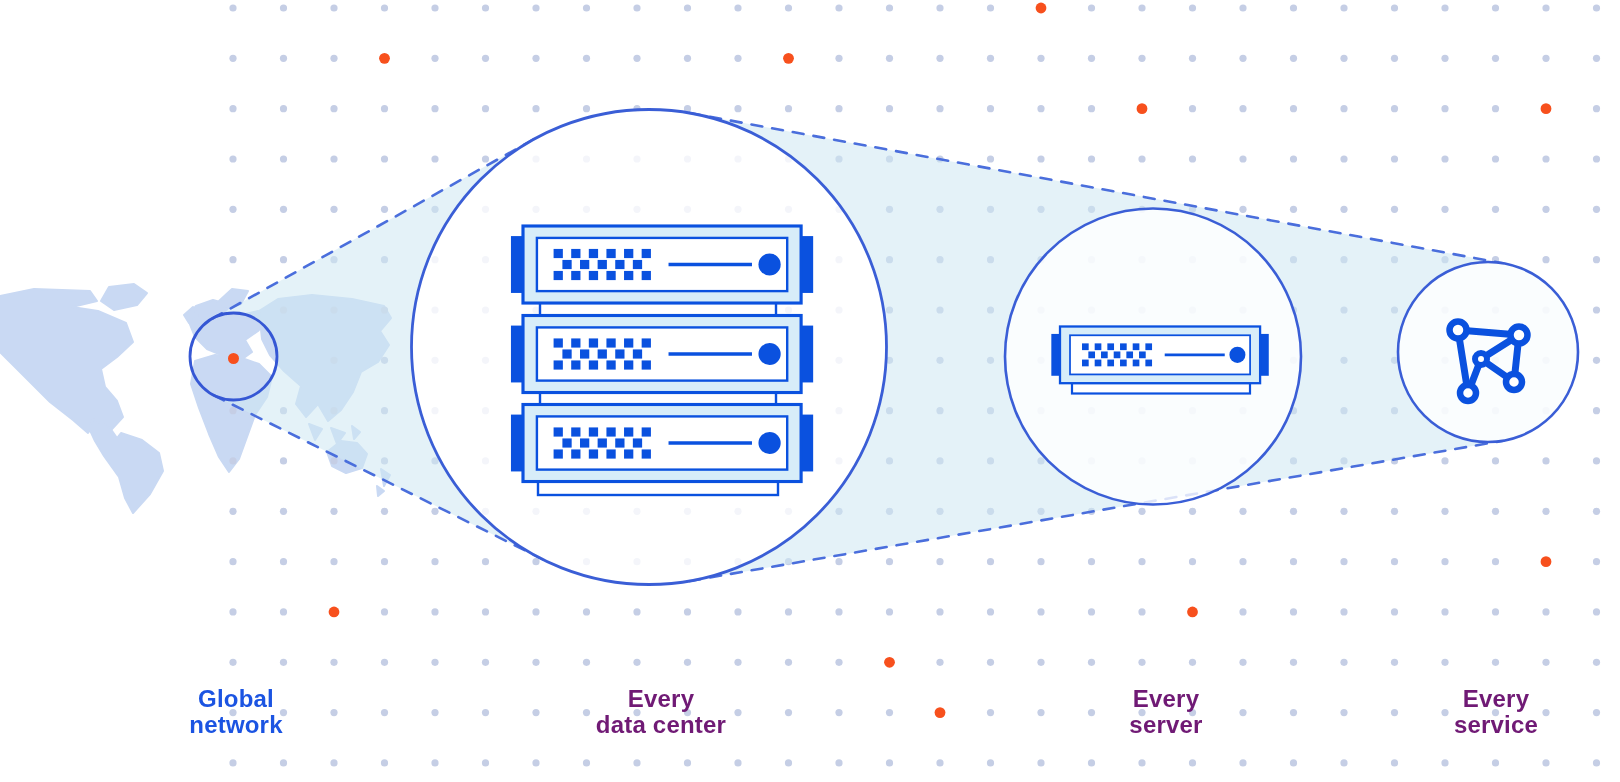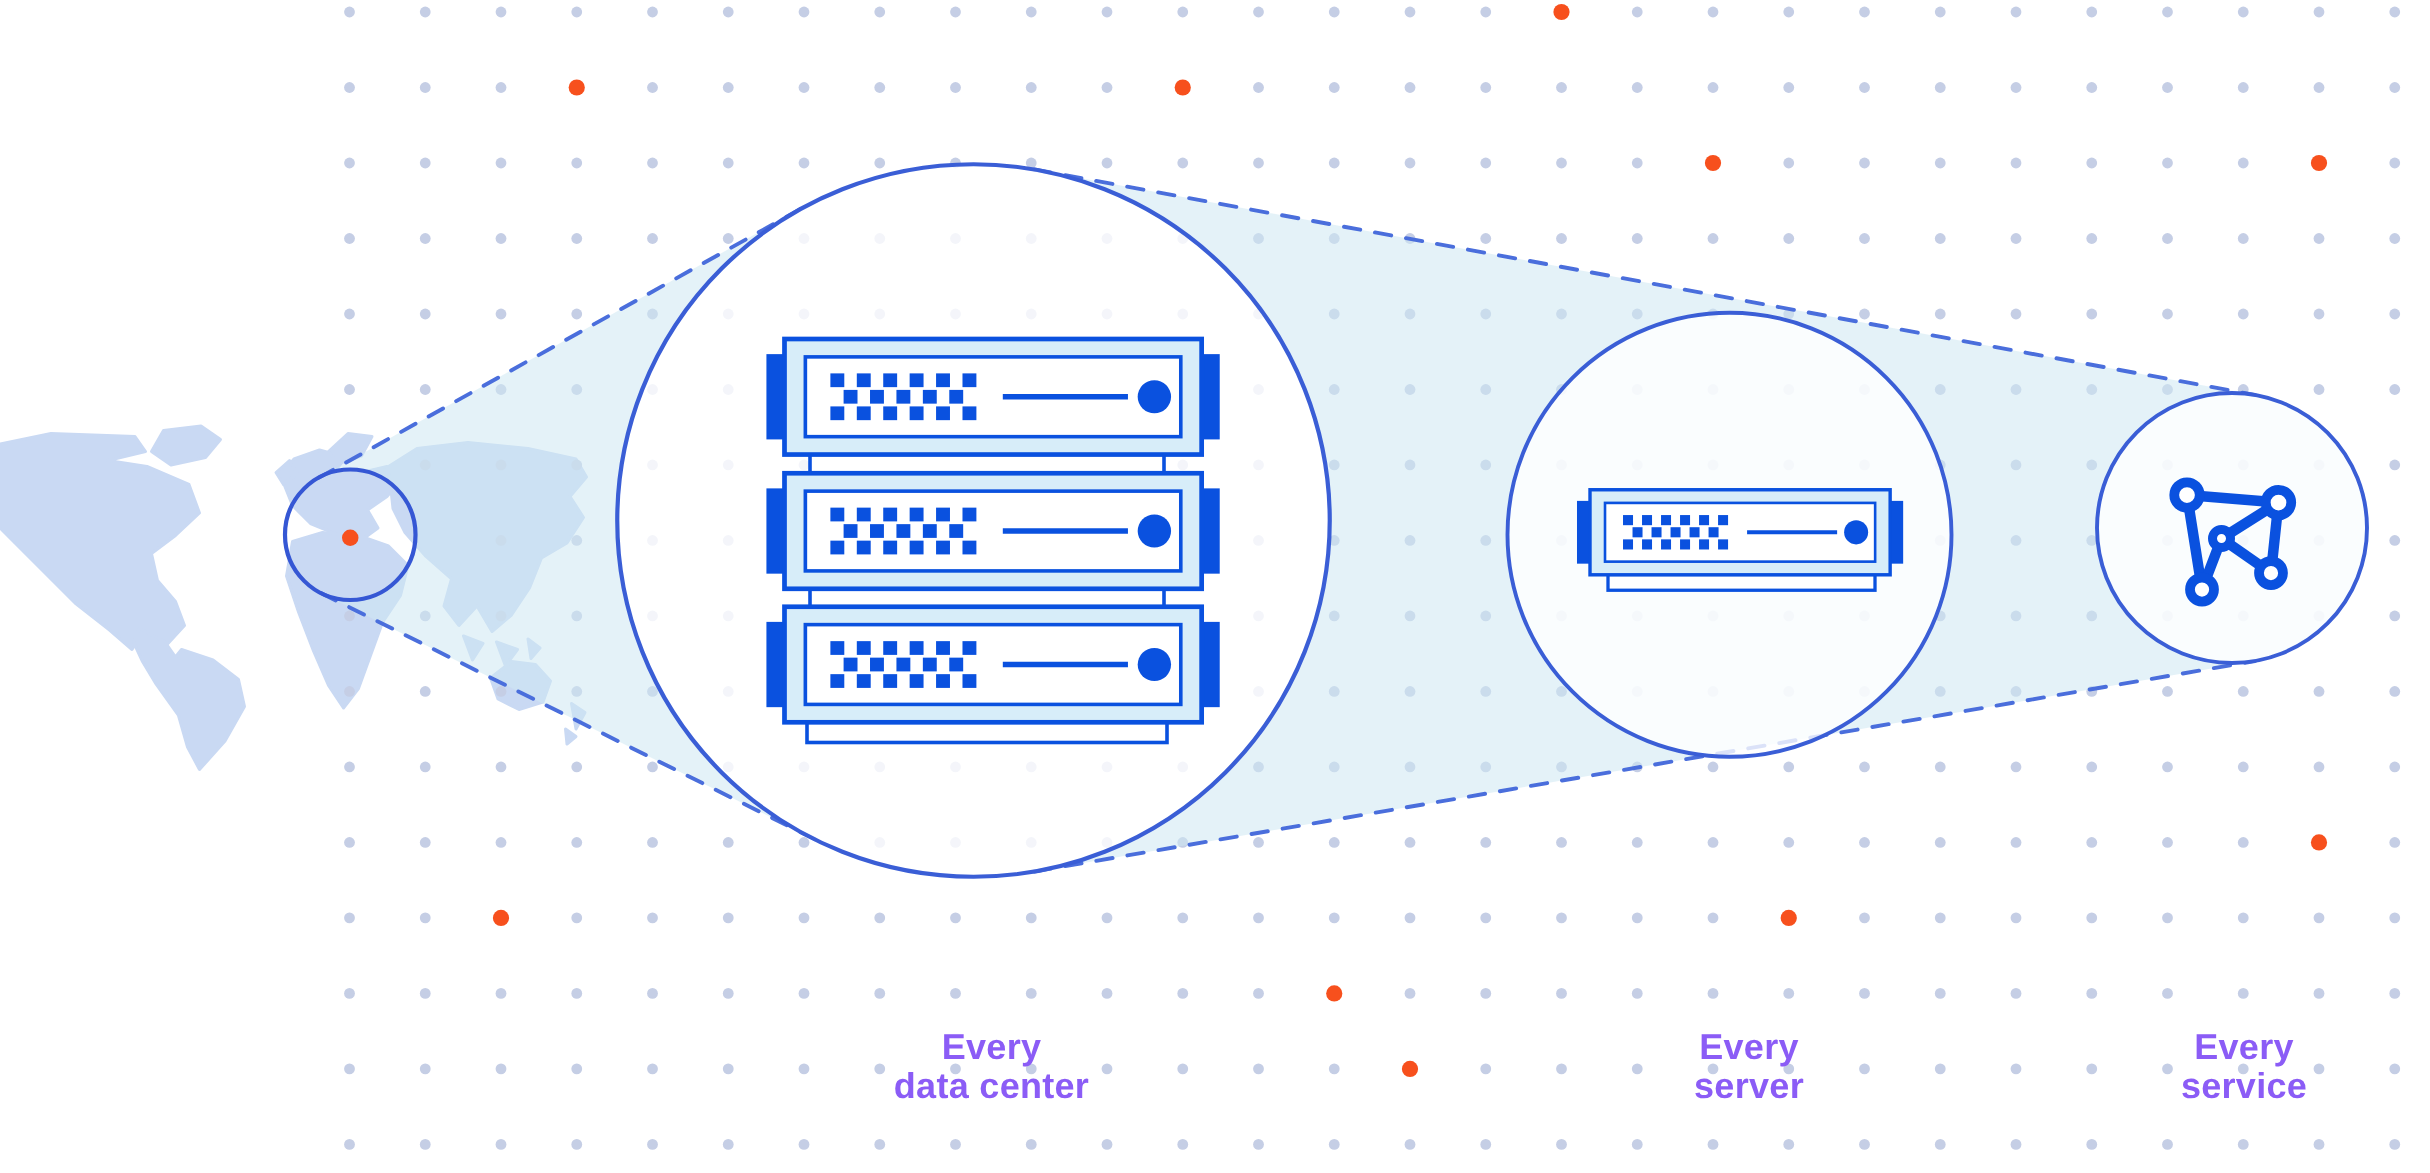--- a/index.html
+++ b/index.html
@@ -9,21 +9,21 @@
   .canvas svg { position: absolute; left: 0; top: 0; }
   .stage-label {
     position: absolute;
     width: 300px;
     text-align: center;
     font-size: 24px;
     font-weight: bold;
     line-height: 26px;
     letter-spacing: 0.2px;
     white-space: pre-line;
-    color: #8b5cf6;
+    color: #701a75;
   }
   .stage-label--blue { color: #1b54e2; }
 </style>
 </head>
 <body>
 
 <div class="canvas">
 <svg width="1620" height="782" viewBox="0 0 1620 782">
   <defs>
     <g id="server-unit">
@@ -562,19 +562,21 @@
     <g fill="#ffffff" stroke="#0a51df" stroke-width="6.5">
       <circle cx="1458" cy="330" r="8.5"></circle>
       <circle cx="1519" cy="335" r="8.5"></circle>
       <circle cx="1468" cy="393" r="8"></circle>
       <circle cx="1514" cy="382" r="8"></circle>
       <circle cx="1481" cy="359" r="6" stroke-width="6"></circle>
     </g>
   </g>
 </svg>
 
+  <div class="stage-label stage-label--blue" style="left:86px;  top:686px;">Global
+network</div>
   <div class="stage-label" style="left:511px; top:686px;">Every
 data center</div>
   <div class="stage-label" style="left:1016px;top:686px;">Every
 server</div>
   <div class="stage-label" style="left:1346px;top:686px;">Every
 service</div>
 </div>
 
 </body></html>

